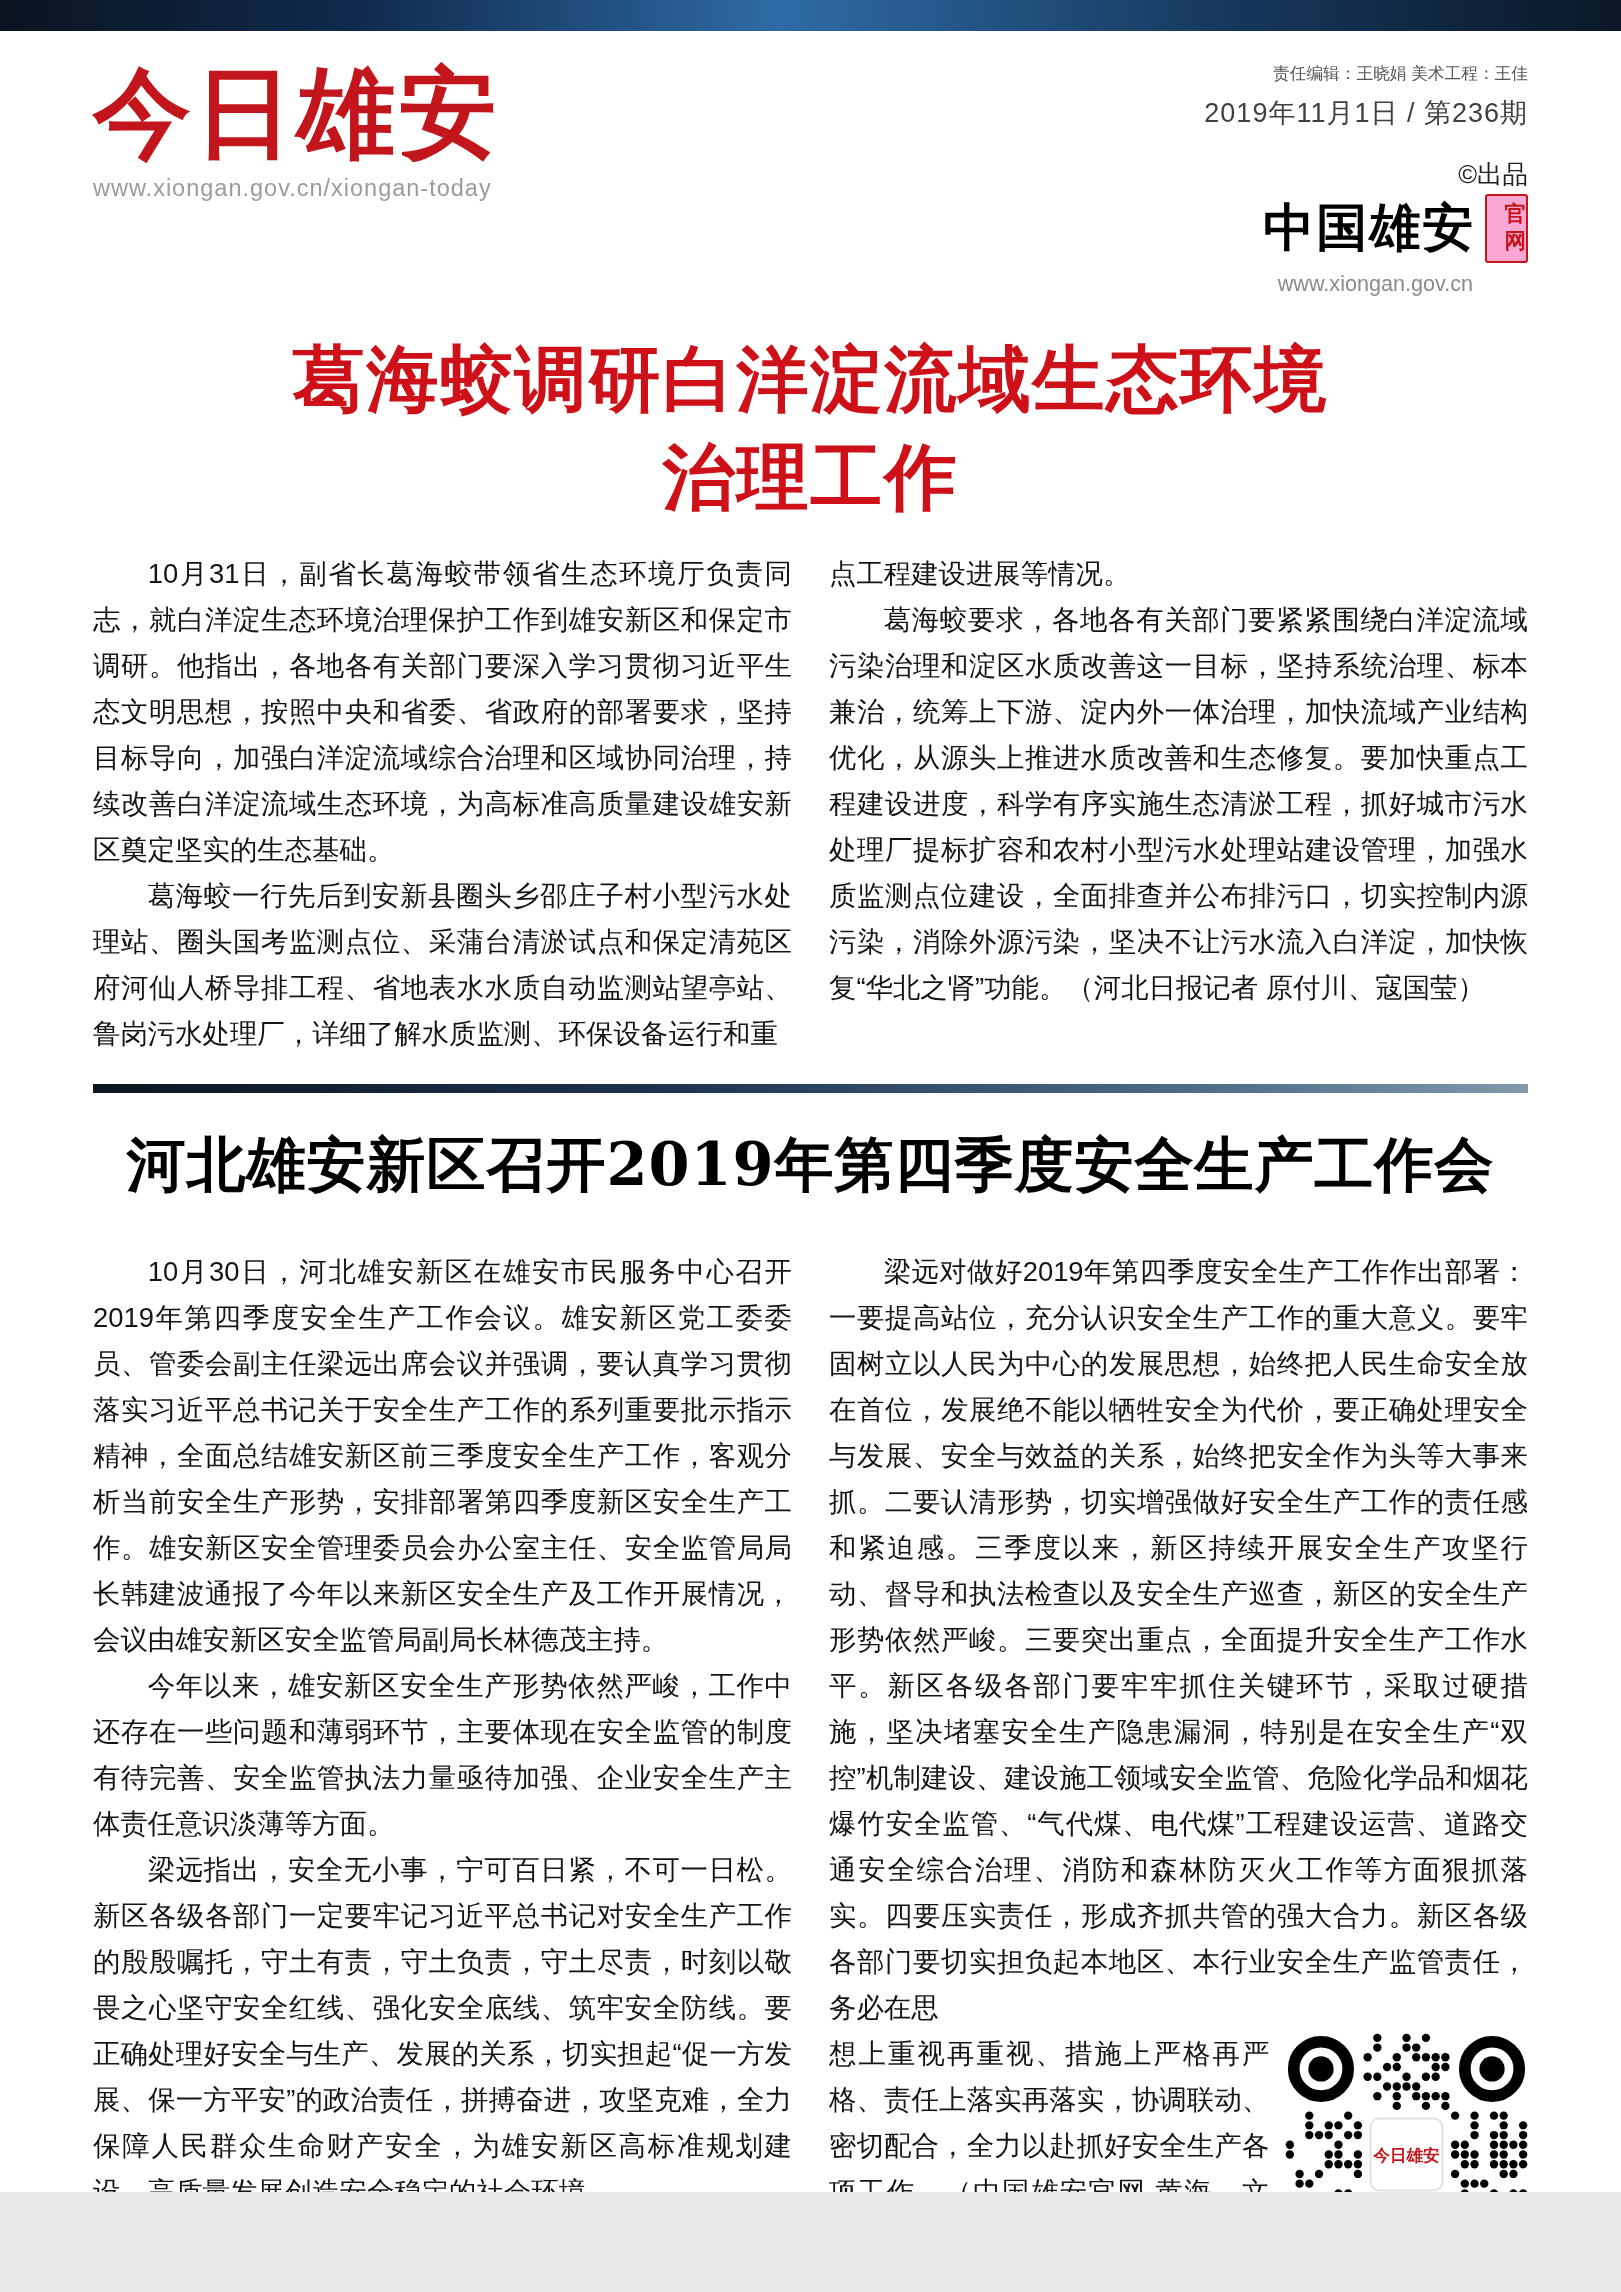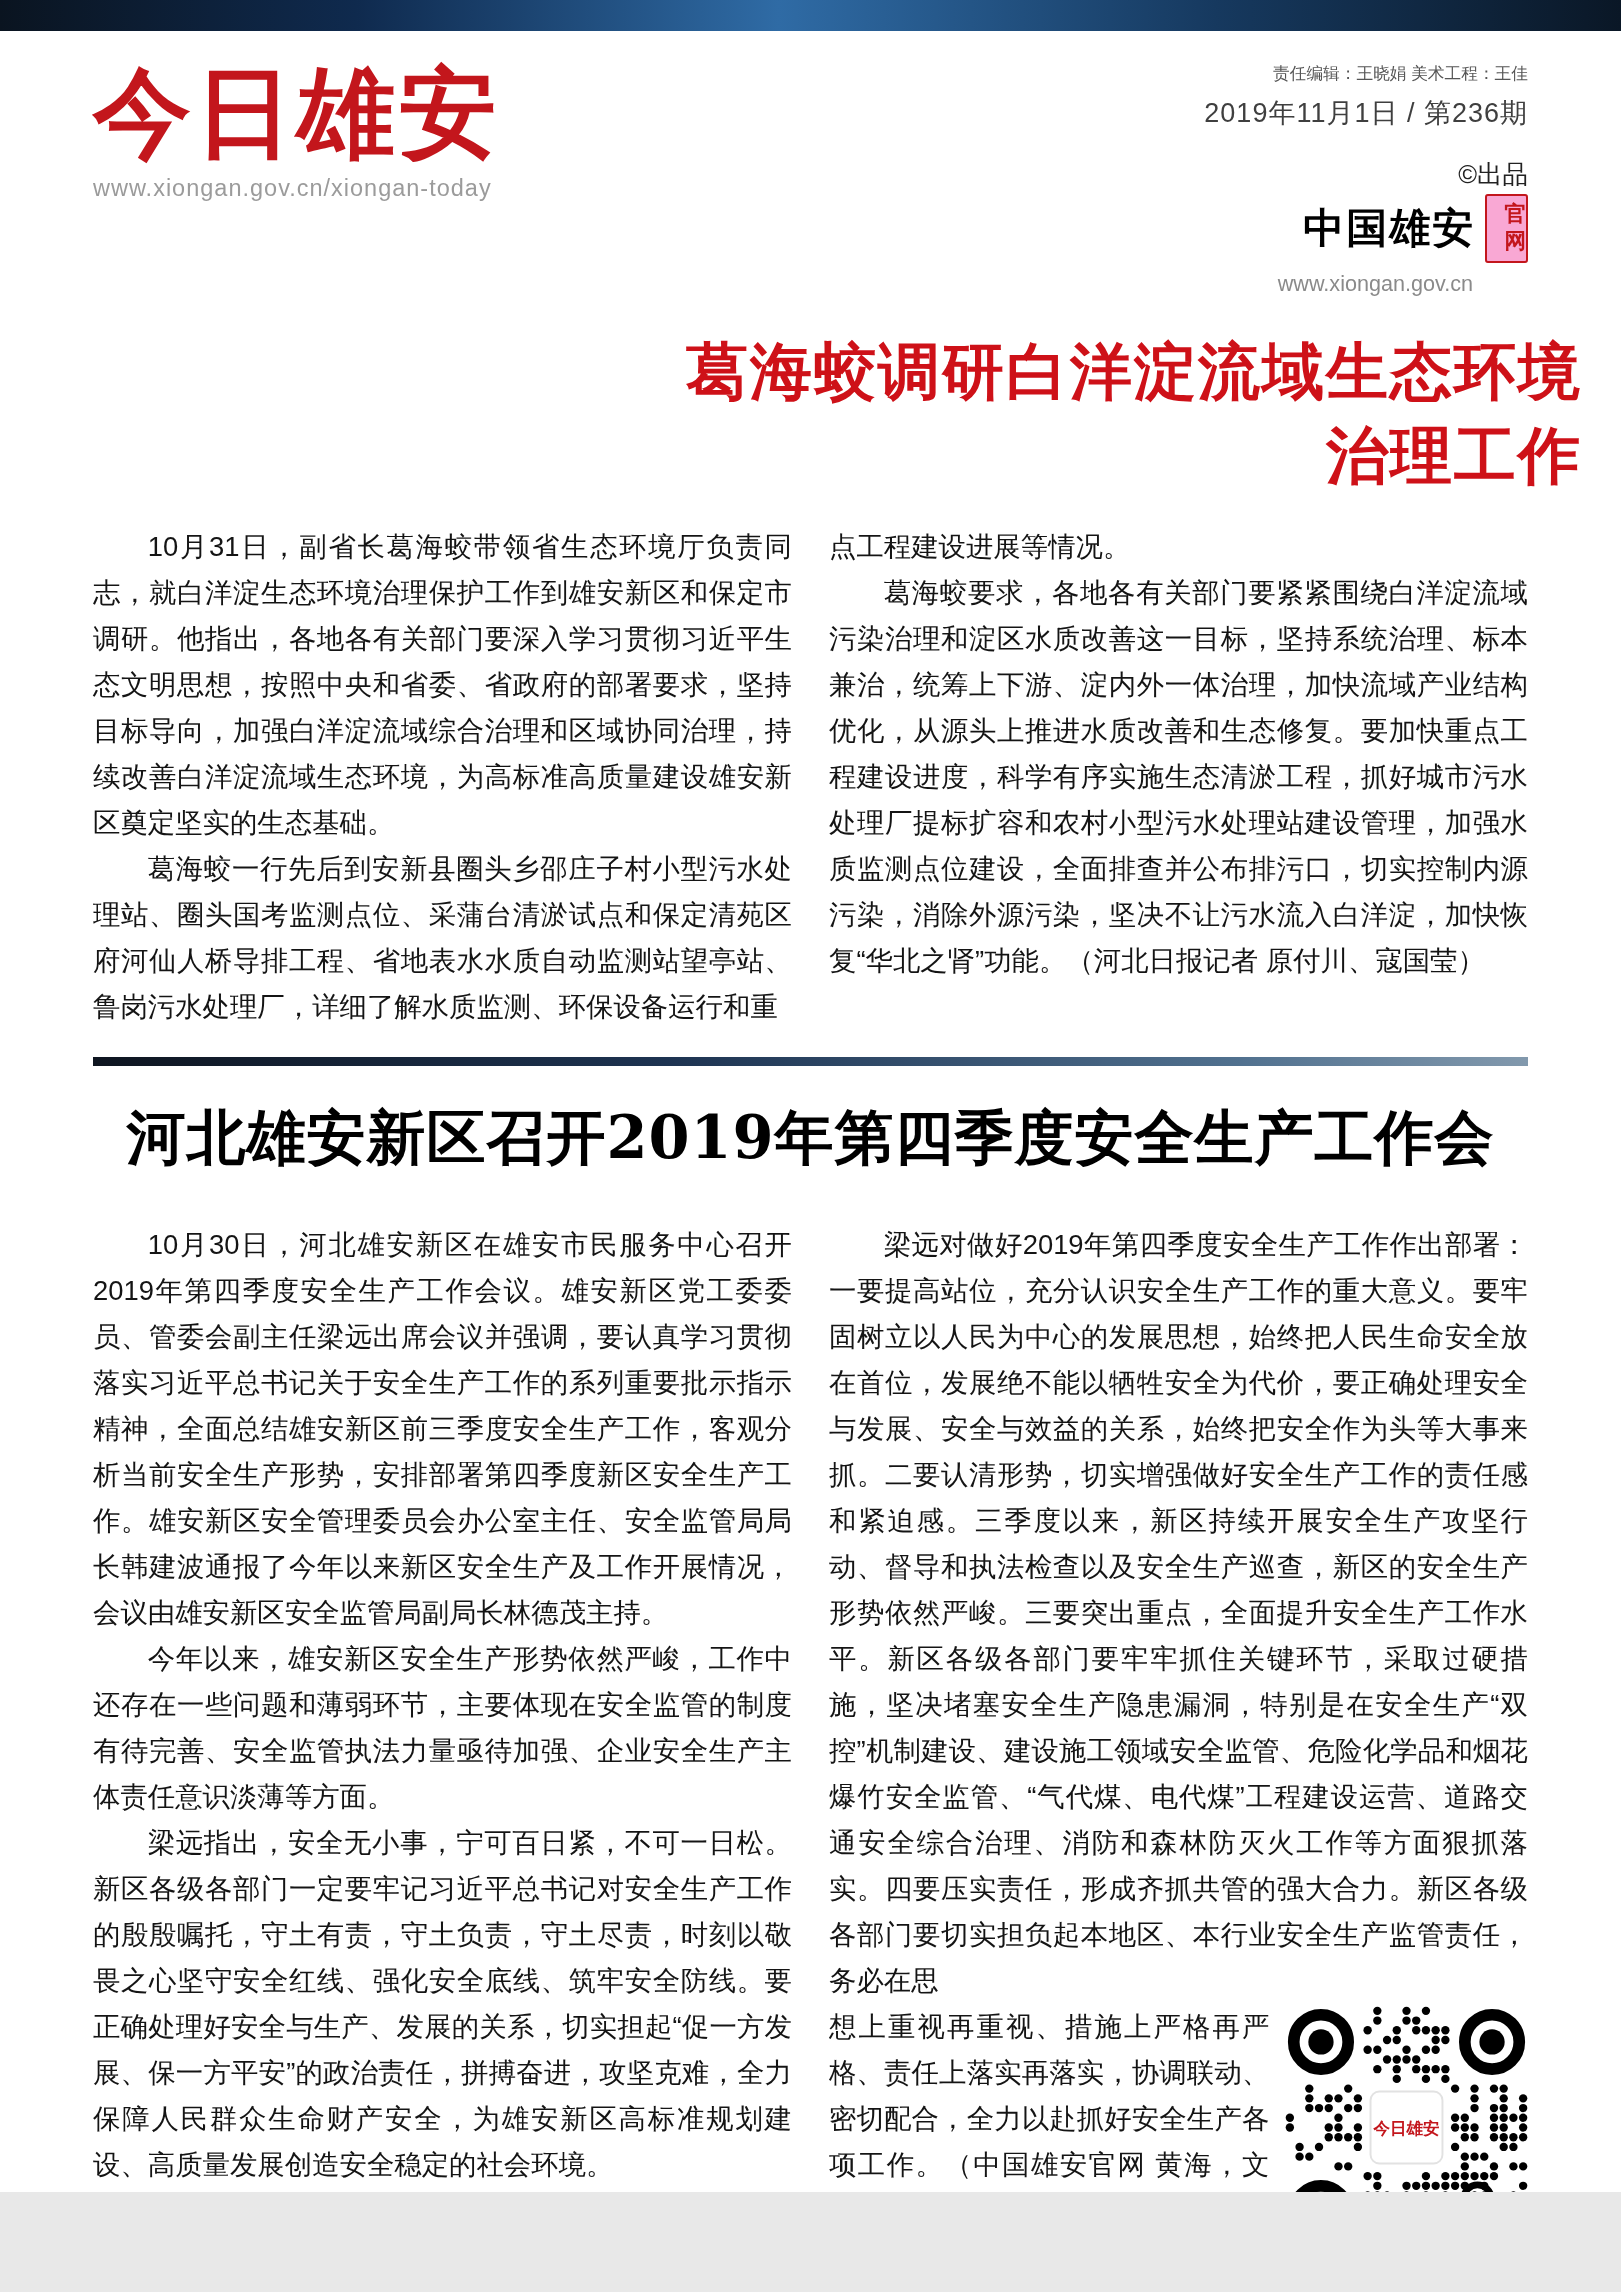--- a/index.html
+++ b/index.html
@@ -20,33 +20,33 @@
     font-family:"DejaVu Serif","Liberation Serif",serif;font-weight:900;
     font-size:98px;color:#c3161c;letter-spacing:3.9px;line-height:1.15;
   }
   .logo-url{font-size:23.5px;color:#9b9b9b;margin-top:8px;letter-spacing:1px;}
   .mast-right{text-align:right;padding-top:5.9px;}
   .credits{font-size:16.7px;color:#555;}
   .issue{font-size:27px;color:#3f3f3f;margin-top:9.8px;letter-spacing:1px;}
   .produced{font-size:25.5px;color:#222;margin-top:25.5px;}
   .brandrow{display:flex;align-items:center;justify-content:flex-end;gap:9.8px;margin-top:2px;}
   .brand{
-    font-family:Liberation Serif, serif;font-weight:900;
-    font-size:41px;color:#000;line-height:1.05;letter-spacing:2px;
+    font-family:Liberation Sans, sans-serif;font-weight:900;
+    font-size:51px;color:#000;line-height:1.05;letter-spacing:2px;
   }
   .seal{
     width:39px;height:65px;border:2.9px solid #c3161c;border-radius:2.9px;color:#c3161c;
     display:flex;flex-direction:column;align-items:center;justify-content:center;
     font-size:21.6px;font-weight:700;line-height:1.25;background:#f9a8d4;
   }
   .brand-url{font-size:21.6px;color:#8a8a8a;margin-top:8px;margin-right:55px;}
   
   .hl1{
     font-family:"DejaVu Serif","Liberation Serif",serif;font-weight:900;
-    font-size:62px;line-height:1.36;color:#ce1118;text-align:right;
+    font-size:72px;line-height:1.36;color:#ce1118;text-align:center;
     margin:33px 39px 25.5px 39px;letter-spacing:2px;
   }
   .hl2{
     font-family:"DejaVu Serif","Liberation Serif",serif;font-weight:900;
     font-size:59px;color:#000;text-align:center;margin:33px 39px 43px 39px;letter-spacing:1px;
   }
   
   .cols{display:flex;gap:37px;padding:0 93px;}
   .col{width:699px;font-size:27.4px;line-height:46px;color:#141414;text-align:justify;}
   .col p{margin:0;}

